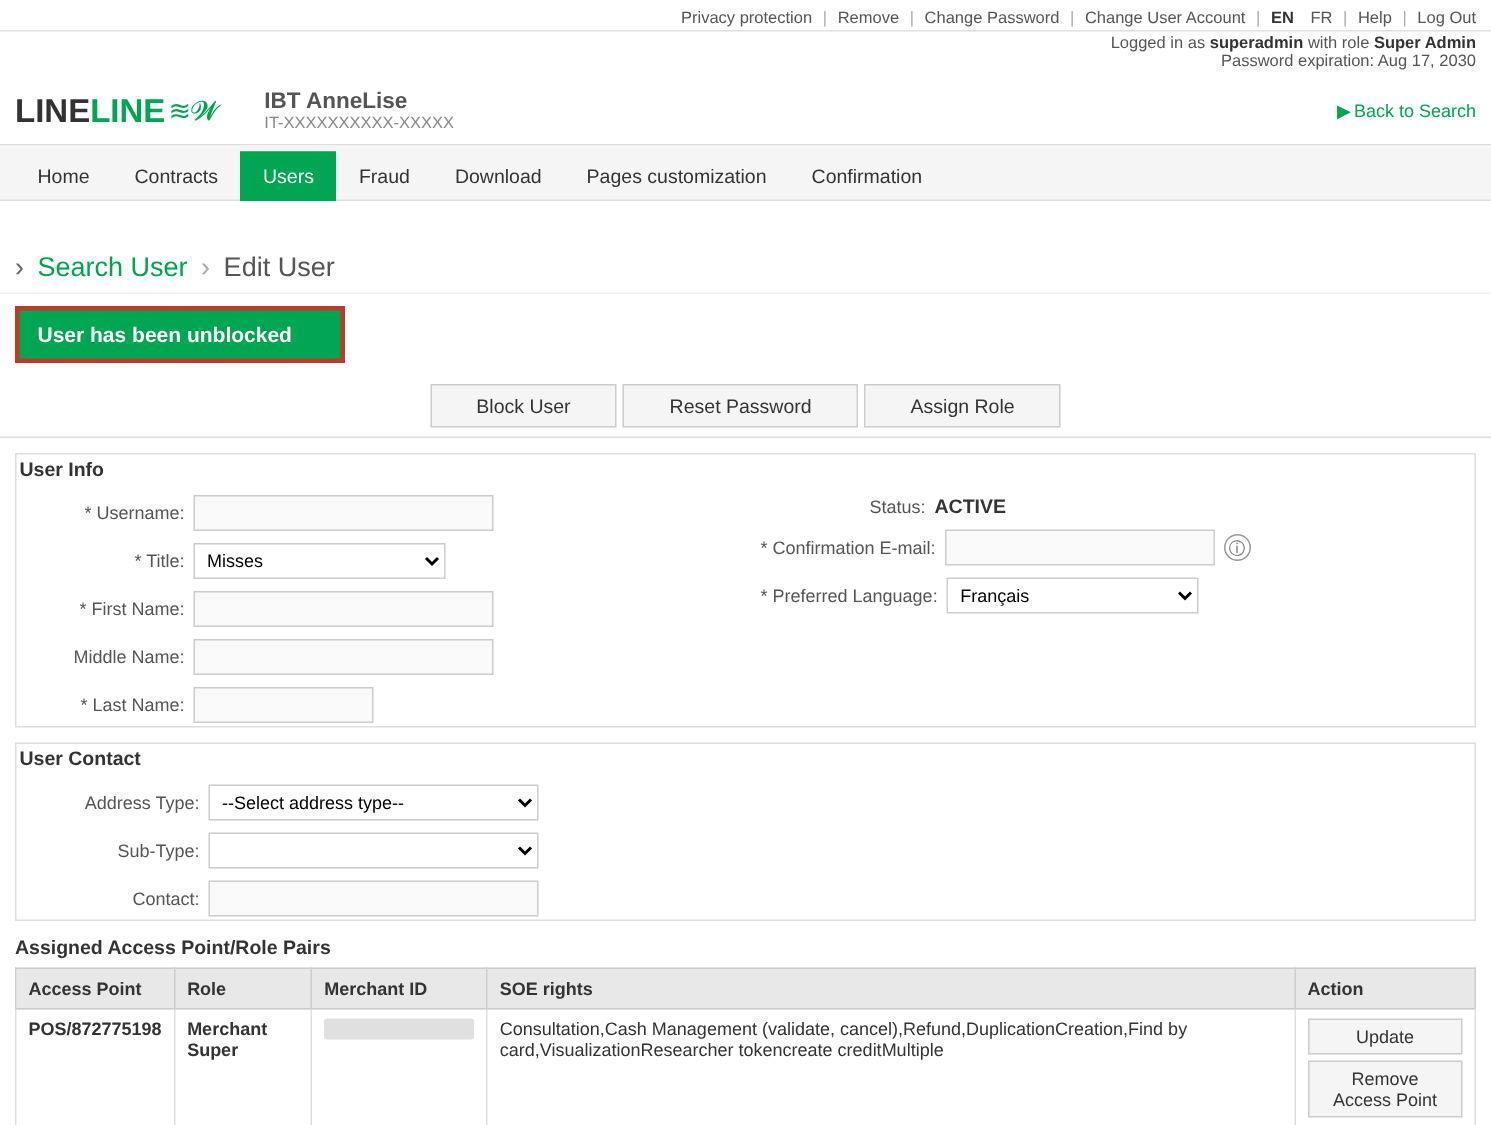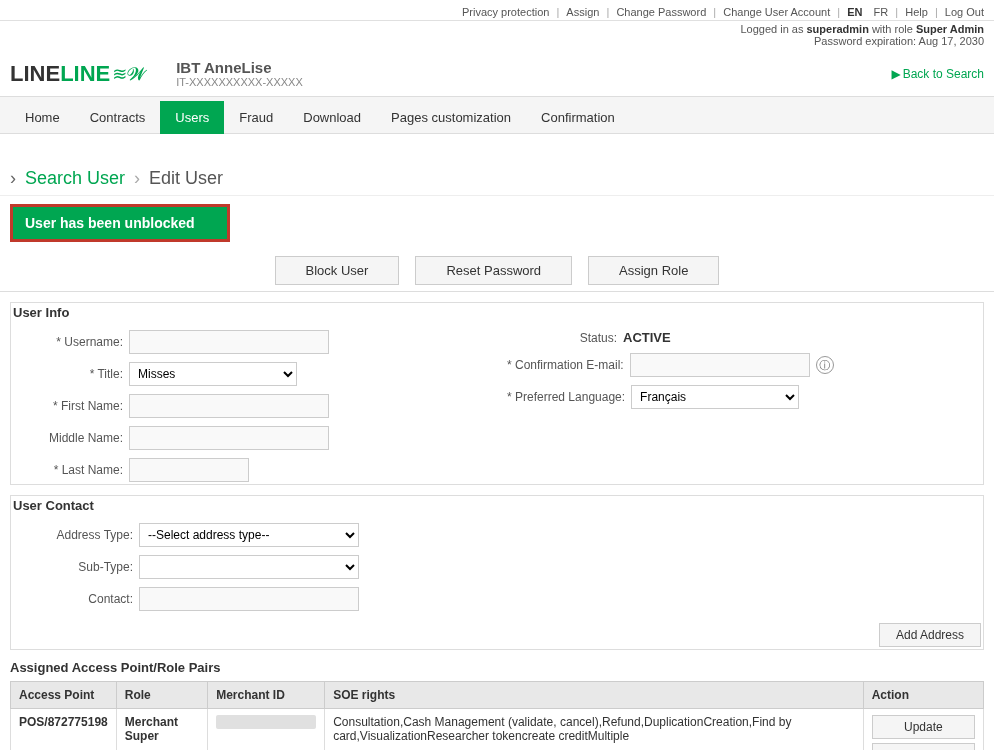--- a/index.html
+++ b/index.html
@@ -94,21 +94,21 @@
       min-width: 220px;
     }
     .success-banner-wrap {
       padding: 8px 10px;
     }
 
     
     .action-buttons {
       display: flex;
       justify-content: center;
-      gap: 12px;
+      gap: 0;
       padding: 6px 10px;
       border-bottom: 1px solid #ddd;
     }
     .action-btn {
       padding: 6px 30px;
       border: 1px solid #ccc;
       background: #f5f5f5;
       cursor: pointer;
       font-size: 13px;
       color: #333;
@@ -252,21 +252,21 @@
       height: 14px;
       border-radius: 2px;
     }
   </style>
 </head>
 <body>
 
 <div class="top-bar">
   <a href="#">Privacy protection</a>
   <span class="separator"> | </span>
-  <a href="#">Assign</a>
+  <a href="#">Remove</a>
   <span class="separator"> | </span>
   <a href="#">Change Password</a>
   <span class="separator"> | </span>
   <a href="#">Change User Account</a>
   <span class="separator"> | </span>
   <span class="lang-en">EN</span>
   <span class="separator"> </span>
   <a href="#">FR</a>
   <span class="separator"> | </span>
   <a href="#">Help</a>
@@ -392,23 +392,20 @@
     </div>
     <div class="contact-row">
       <span class="contact-label">Sub-Type:</span>
       <select class="form-select" style="width:220px;">
         <option></option>
       </select>
     </div>
     <div class="contact-row">
       <span class="contact-label">Contact:</span>
       <input class="form-input" type="text" style="width: 220px;">
-    </div>
-    <div class="add-address-row">
-      <button class="add-address-btn">Add Address</button>
     </div>
   </div>
 </div>
 
 <div class="access-section">
   <div class="access-title">Assigned Access Point/Role Pairs</div>
   <table class="access-table">
     <thead>
       <tr>
         <th>Access Point</th>

